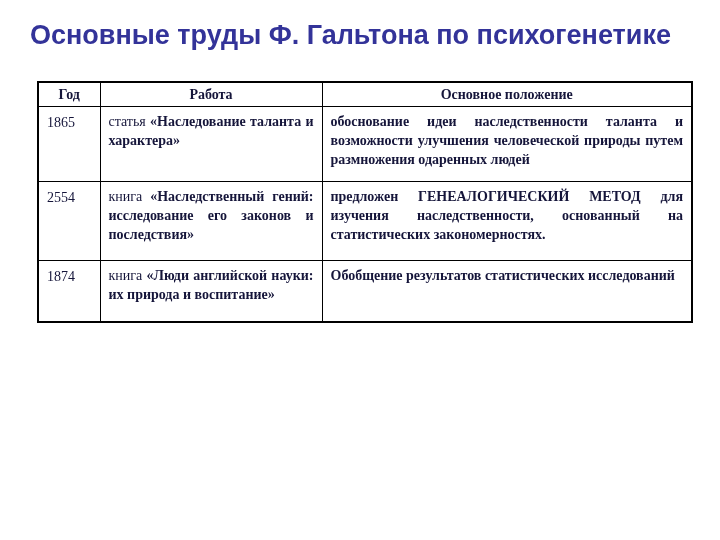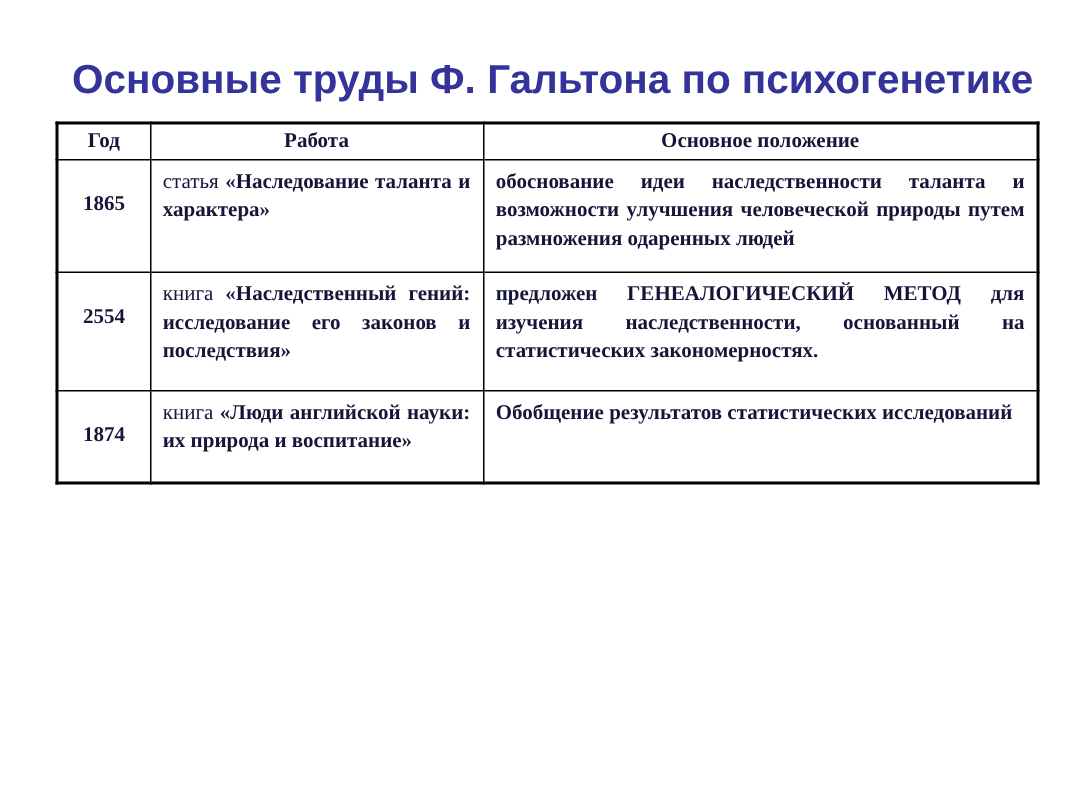--- a/index.html
+++ b/index.html
@@ -11,21 +11,21 @@
   .slide {
     position: relative;
     width: 720px; height: 540px;
     background: #ffffff;
     overflow: hidden;
   }
   .slide-title {
     position: absolute;
     left: 30px; top: 20px;
     width: 670px;
-    margin: 18px;
+    margin: 0;
     font-family: "Liberation Sans", sans-serif;
     font-weight: bold;
     font-size: 27px;
     line-height: 1.15;
     color: #333399;
     white-space: nowrap;
   }
   table.works-table {
     position: absolute;
     left: 37px; top: 81px;
@@ -44,23 +44,22 @@
     overflow: hidden;
     margin-top: 40px;
   }
   .works-table th {
     font-weight: bold;
     text-align: center;
     padding: 2px 4px;
     height: 16px;
   }
   .works-table td.cell-year {
-    text-align: center;
-    font-weight: bold;
-    padding-top: 20px;
+    font-weight: normal;
+    padding-top: 6px;
   }
   .works-table td.cell-work {
     text-align: justify;
     padding-top: 5px;
   }
   .works-table td.cell-work .work-title { font-weight: bold; }
   .works-table td.cell-thesis {
     text-align: justify;
     font-weight: bold;
     padding-top: 5px;

